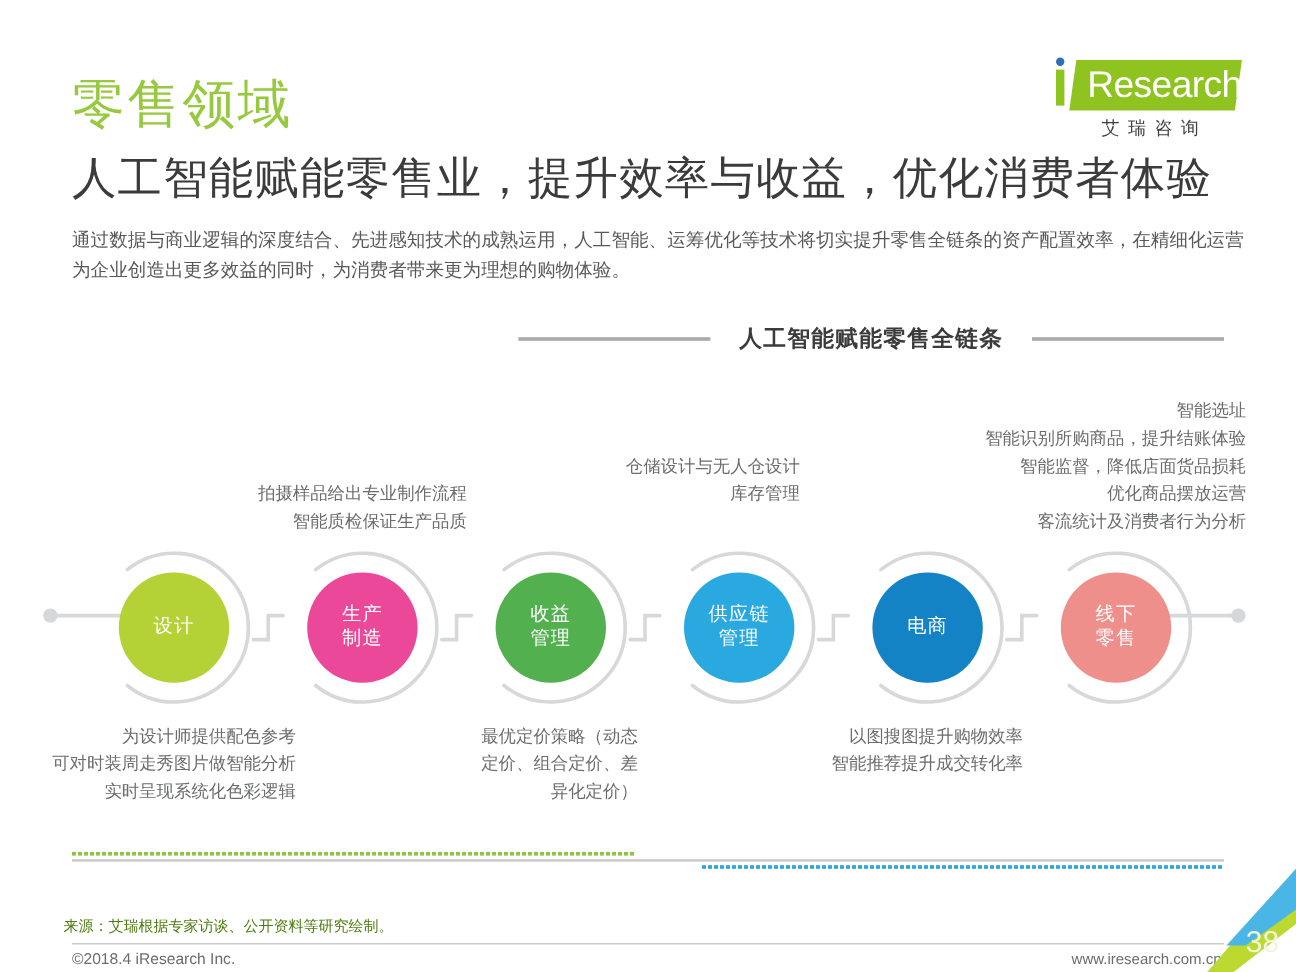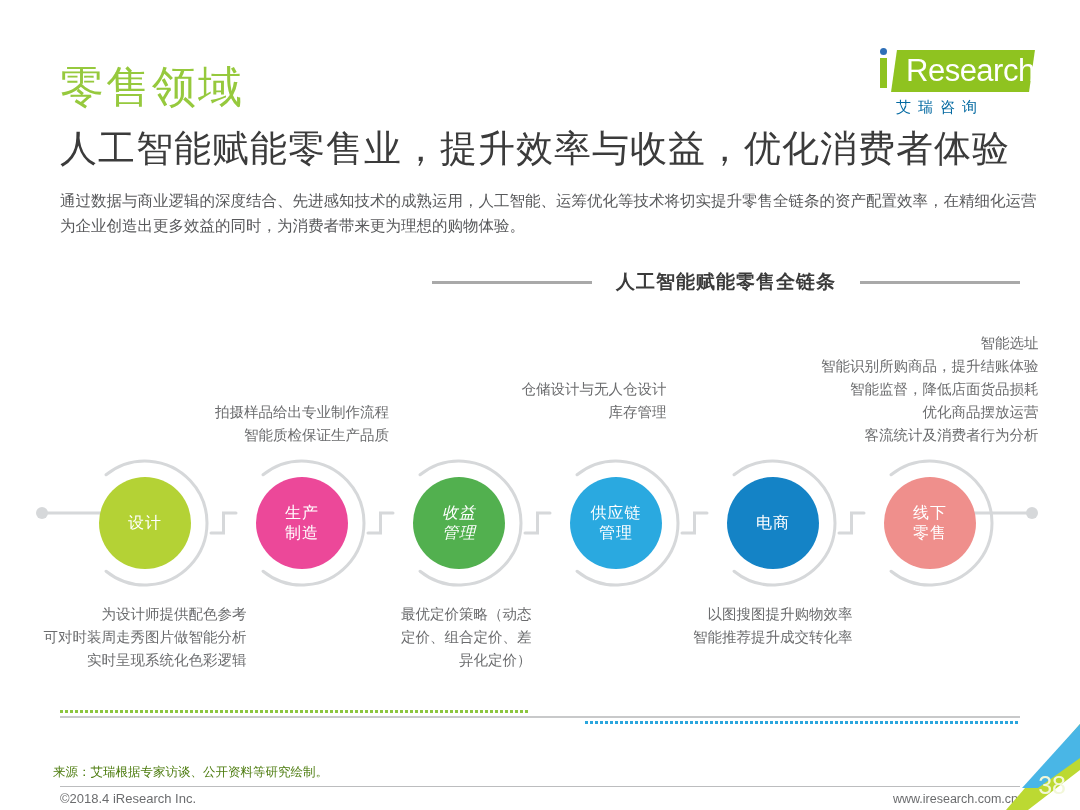--- a/index.html
+++ b/index.html
@@ -26,22 +26,22 @@
   .logo-idot{
     position:absolute;left:8px;top:0px;width:7px;height:7px;border-radius:50%;
     background:#2e6fb7;
   }
   .logo-word{
     position:absolute;left:34px;top:5px;
     font-size:31px;font-weight:normal;color:#ffffff;letter-spacing:-0.5px;
     font-family:"Liberation Sans",sans-serif;
   }
   .logo-cn{
-    position:absolute;left:24px;top:50px;width:132px;text-align:left;
-    font-size:15px;color:#0369a1;letter-spacing:7px;
+    position:absolute;left:24px;top:50px;width:132px;text-align:center;
+    font-size:15px;color:#404040;letter-spacing:7px;
   }
 
   
   .h-green{
     position:absolute;left:60px;top:58px;
     font-size:44px;color:#96c93d;letter-spacing:2px;font-weight:500;
   }
   .h-main{
     position:absolute;left:60px;top:124px;
     font-size:37px;color:#3b3b3b;letter-spacing:1px;font-weight:400;
@@ -138,21 +138,21 @@
           <circle cx="1032" cy="213" r="6"></circle>
         </g>
     </svg>
     <div id="nodes">
         <div class="node" style="left: 99px; top: 177px; height: 92px; width: 92px; background: rgb(180, 210, 53);">
           <span>设计</span>
         </div>
         <div class="node" style="left: 256px; top: 177px; height: 92px; width: 92px; background: #ec4899;">
           <span>生产<br>制造</span>
         </div>
-        <div class="node" style="left: 413px; top: 177px; height: 92px; width: 92px; background: rgb(82, 176, 79); font-style: italic;">
+        <div class="node" style="left: 413px; top: 177px; height: 92px; width: 92px; background: rgb(82, 176, 79);">
           <span>收益<br>管理</span>
         </div>
         <div class="node" style="left: 570px; top: 177px; height: 92px; width: 92px; background: rgb(42, 169, 224);">
           <span>供应链<br>管理</span>
         </div>
         <div class="node" style="left: 727px; top: 177px; height: 92px; width: 92px; background: rgb(20, 131, 198);">
           <span>电商</span>
         </div>
         <div class="node" style="left: 884px; top: 177px; height: 92px; width: 92px; background: rgb(239, 143, 140);">
           <span>线下<br>零售</span>

